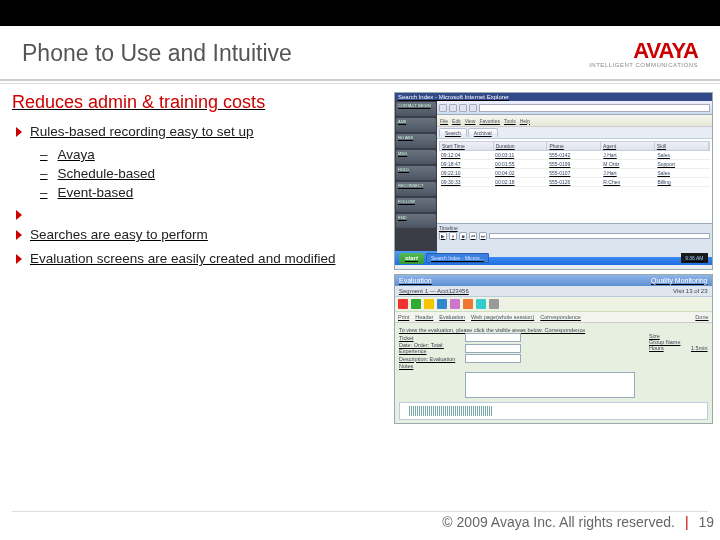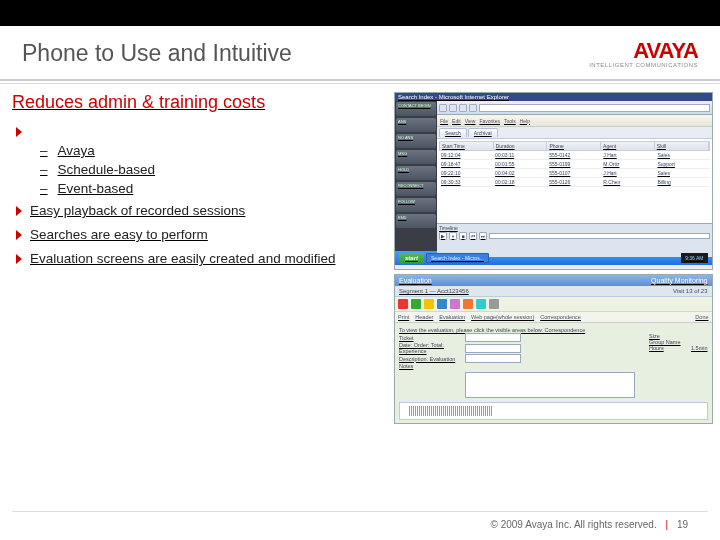--- a/index.html
+++ b/index.html
@@ -62,21 +62,21 @@
   .s2-actions { background:#f4f4ee; padding:2px 3px; display:flex; gap:6px; font-size:5.5px; color:#456; border-bottom:1px solid #ccc;}
   .s2-body { background:#e6efe0; padding:4px; font-size:5.5px;}
   .s2-field { display:flex; align-items:center; gap:2px;}
   .s2-label { width:64px; font-size:5.5px;}
   .s2-input { width:56px; height:9px; background:#fff; border:1px solid #9ab;}
   .s2-notes { width:170px; height:26px; background:#fff; border:1px solid #9ab; margin:3px 0 0 66px;}
   .s2-wave { height:18px; background:#fff; border:1px solid #bcd; margin-top:4px; position:relative;}
   .s2-wave::before { content:""; position:absolute; left:3%; right:70%; top:3px; bottom:3px; background:repeating-linear-gradient(90deg,#7aa 0 1px,transparent 1px 2px);}
   .s2-group { background:linear-gradient(#6a93cc,#3f6fae); color:#fff; padding:2px 4px; font-size:6px; margin-top:3px;}
 
-  .footer { position: absolute; bottom: 10px; right: 32px; font-size: 10px; color: #666; }
+  .footer { position: absolute; bottom: 10px; right: 6px; font-size: 14px; color: #666; }
   .footer .sep { color: #c00; margin: 0 6px; }
   .footer-rule { position:absolute; bottom: 28px; left:12px; right:12px; border:none; border-top:1px solid #ddd;}
 </style>
 </head>
 <body>
 
 <div class="top-band"></div>
 
 <div class="header">
   <div class="title">Phone to Use and Intuitive</div>
@@ -87,37 +87,37 @@
 </div>
 <hr class="hr1">
 <hr class="hr2">
 
 <div class="content">
   <div class="left">
     <div class="section-head">Reduces admin &amp; training costs</div>
 
     <div class="bullet">
       <span class="arrow"></span>
+      <span>Rules-based recording easy to set up</span>
     </div>
     <div class="sub">
         <span class="dash">–</span>
         <span>Avaya</span>
       </div>
     <div class="sub">
         <span class="dash">–</span>
         <span>Schedule-based</span>
       </div>
     <div class="sub">
         <span class="dash">–</span>
         <span>Event-based</span>
       </div>
 
     <div class="bullet">
       <span class="arrow"></span>
-      <span>Easy playback of recorded sessions</span>
     </div>
     <div class="bullet">
       <span class="arrow"></span>
       <span>Searches are easy to perform</span>
     </div>
     <div class="bullet">
       <span class="arrow"></span>
       <span>Evaluation screens are easily created and modified</span>
     </div>
   </div>

